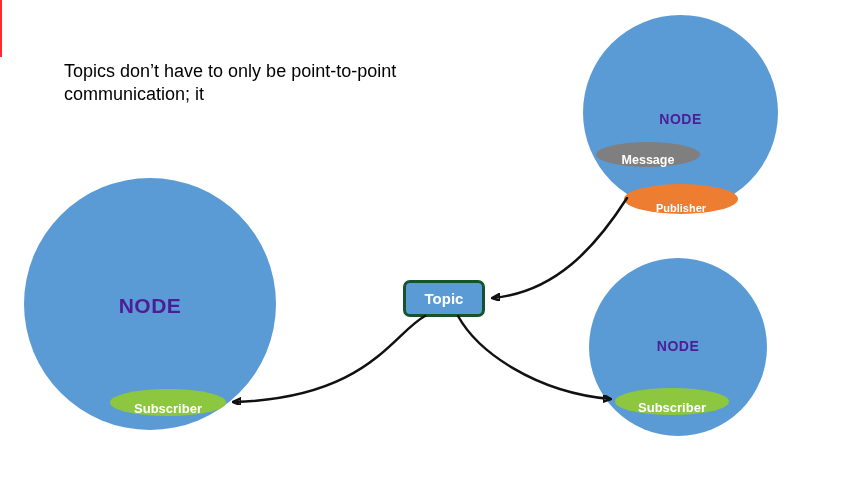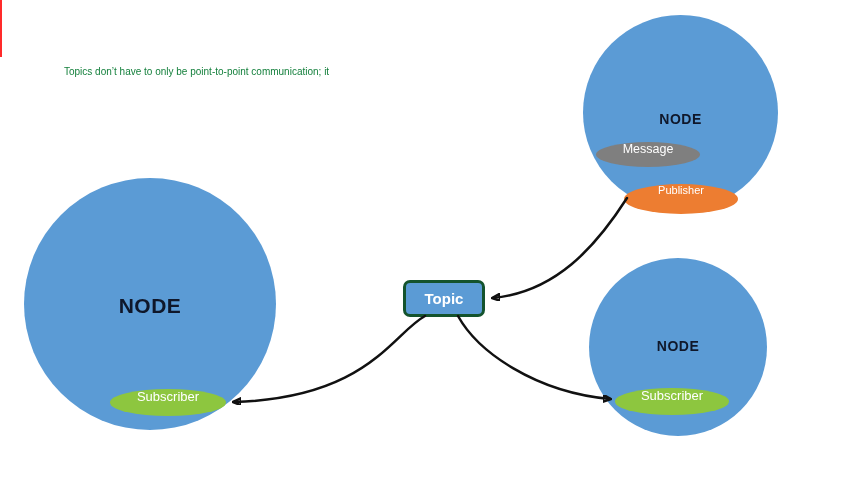--- a/index.html
+++ b/index.html
@@ -21,51 +21,51 @@
     top: 0;
     width: 2px;
     height: 57px;
     background: #ff2a2a;
   }
   .caption {
     position: absolute;
     left: 64px;
     top: 60px;
     width: 450px;
-    color: #15803d;
-    font-size: 10px;
+    color: #000000;
+    font-size: 18px;
     line-height: 23px;
   }
   .node-circle {
     position: absolute;
     border-radius: 50%;
     background: #5B9BD5;
   }
   .circle-left   { left: 24px;  top: 178px; width: 252px; height: 252px; }
   .circle-tr     { left: 583px; top: 15px;  width: 195px; height: 195px; }
   .circle-br     { left: 589px; top: 258px; width: 178px; height: 178px; }
   .node-label {
     position: absolute;
     width: 100%;
     text-align: center;
-    color: #0f172a;
+    color: #4c1d95;
     font-weight: bold;
     letter-spacing: 0.5px;
   }
   .node-label-big   { top: 116px; font-size: 21px; }
   .node-label-tr    { top: 96px;  font-size: 14px; }
   .node-label-br    { top: 80px;  font-size: 14px; }
   .pill {
     position: absolute;
     border-radius: 50%;
     display: flex;
-    align-items: flex-start;
+    align-items: flex-end;
     justify-content: center;
     color: #ffffff;
-    font-weight: normal;
+    font-weight: bold;
     font-size: 13px;
   }
   .pill-subscriber-left  { left: 110px; top: 389px; width: 116px; height: 27px; background: #8DC63F; }
   .pill-message          { left: 596px; top: 142px; width: 104px; height: 25px; background: #7F7F7F; font-size: 12.5px; }
   .pill-publisher        { left: 624px; top: 184px; width: 114px; height: 30px; background: #ED7D31; font-size: 11px; }
   .pill-subscriber-right { left: 615px; top: 388px; width: 114px; height: 27px; background: #8DC63F; }
   .topic-box {
     position: absolute;
     left: 403px;
     top: 280px;

